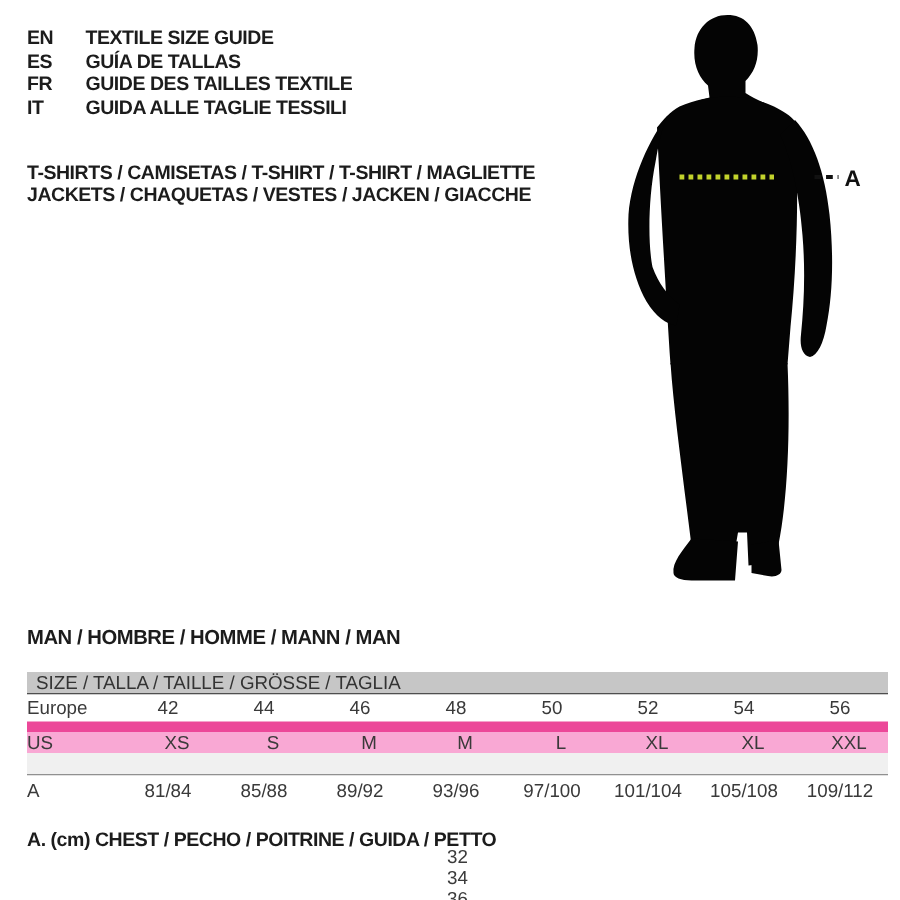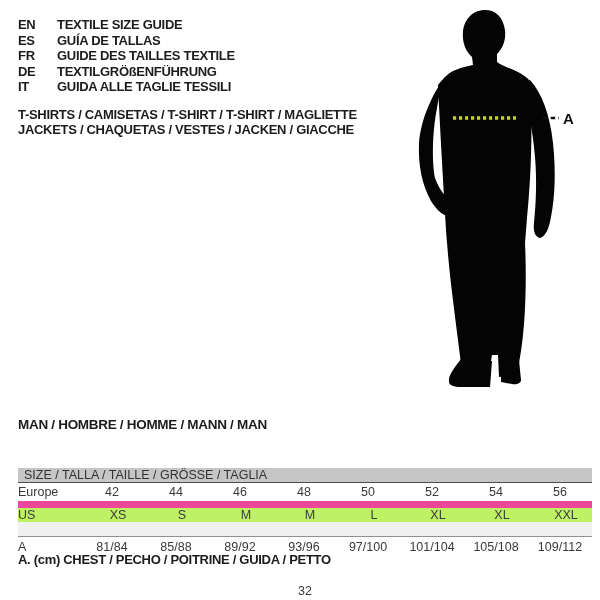--- a/index.html
+++ b/index.html
@@ -12,28 +12,28 @@
   .lang-row{display:flex;font-weight:bold;font-size:13px;line-height:15.5px;letter-spacing:-0.3px;}
   .lang-code{width:39px;flex:0 0 39px;}
   
   .category-block{position:absolute;top:107px;left:18px;}
   .category-line{font-weight:bold;font-size:13px;line-height:15px;letter-spacing:-0.3px;}
   
   .figure{position:absolute;left:393px;top:3px;width:185px;height:392px;}
   
   .section-title{position:absolute;top:417px;left:18px;font-weight:bold;font-size:13.5px;letter-spacing:-0.3px;}
   
-  .size-table{position:absolute;top:468px;left:18px;width:574px;font-size:12.5px;color:#3a3a3a;}
+  .size-table{position:absolute;top:448px;left:18px;width:574px;font-size:12.5px;color:#3a3a3a;}
   .t-row{display:flex;align-items:center;}
   .t-label{flex:0 0 62px;text-align:left;}
   .t-cell{flex:1 1 0;text-align:center;}
   .t-head{background:#c6c6c6;height:14px;border-bottom:1px solid #4e4e4e;color:#333;}
   .t-head .t-label{flex:1 1 auto;padding-left:6px;}
   .row-europe{height:18px;border-bottom:7px solid #ec4899;background:#ffffff;}
-  .row-us{height:14px;background:#bef264;gap:12px;}
+  .row-us{height:14px;background:#f9a8d4;gap:12px;}
   .row-blank{height:14px;background:#f0f0f0;border-bottom:1px solid #909090;flex-direction:column;}
   .row-a{height:19px;background:#ffffff;}
   
   .footnote{position:absolute;top:552px;left:18px;font-weight:bold;font-size:13px;letter-spacing:-0.3px;}
 </style>
 </head>
 <body>
 
 <div class="canvas">
 
@@ -42,24 +42,20 @@
       <span class="lang-code">EN</span>
       <span>TEXTILE SIZE GUIDE</span>
     </div>
     <div class="lang-row">
       <span class="lang-code">ES</span>
       <span>GUÍA DE TALLAS</span>
     </div>
     <div class="lang-row">
       <span class="lang-code">FR</span>
       <span>GUIDE DES TAILLES TEXTILE</span>
-    </div>
-    <div class="lang-row">
-      <span class="lang-code">DE</span>
-      <span>TEXTILGRÖßENFÜHRUNG</span>
     </div>
     <div class="lang-row">
       <span class="lang-code">IT</span>
       <span>GUIDA ALLE TAGLIE TESSILI</span>
     </div>
   </div>
 
   <div class="category-block">
     <div class="category-line">T-SHIRTS / CAMISETAS / T-SHIRT / T-SHIRT / MAGLIETTE</div>
     <div class="category-line">JACKETS / CHAQUETAS / VESTES / JACKEN / GIACCHE</div>

